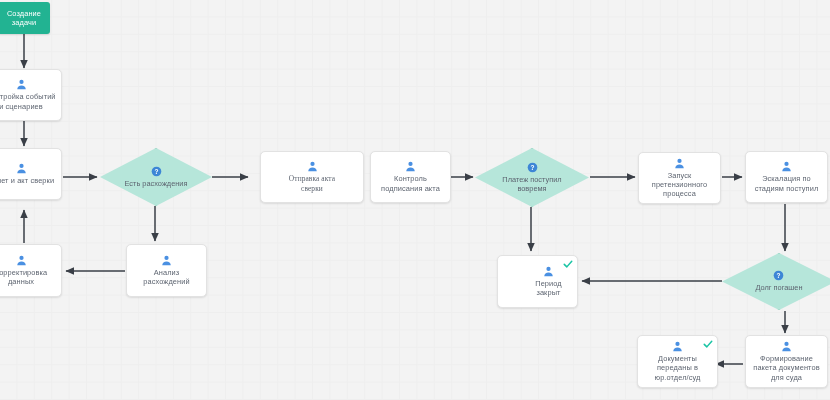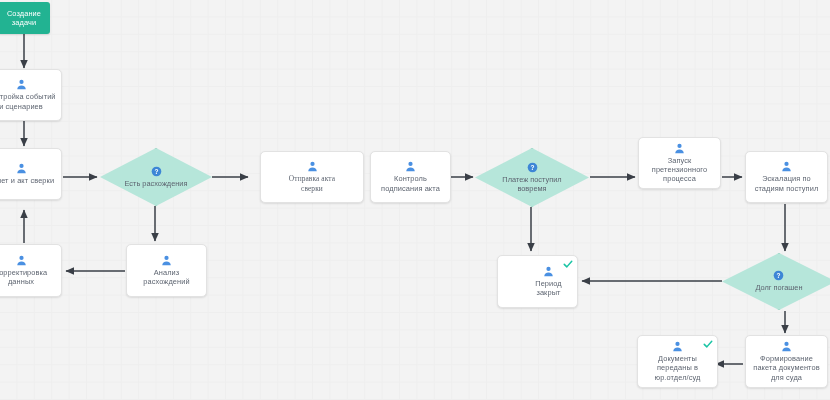--- a/index.html
+++ b/index.html
@@ -226,21 +226,21 @@
     <div class="dcontent">
       <svg class="icon-question" viewBox="0 0 16 16">
         <circle cx="8" cy="8" r="7" fill="#3d86d6"></circle>
         <text x="8" y="11.4" text-anchor="middle" font-family="'Liberation Sans',sans-serif" font-size="9.5" font-weight="bold" fill="#ffffff">?</text>
       </svg>
       <span class="label">Платеж поступил
 вовремя</span>
     </div>
   </div>
 
-  <div class="node task" style="left:638px; top:137px; width:83px; height:52px;">
+  <div class="node task" style="left:638px; top:152px; width:83px; height:52px;">
     <svg class="icon-person" viewBox="0 0 16 16">
       <circle cx="8" cy="4.3" r="3.1" fill="#4a90e2"></circle>
       <path d="M1.8 15c0-3.6 2.8-5.6 6.2-5.6S14.2 11.4 14.2 15z" fill="#4a90e2"></path>
     </svg>
     <span class="label">Запуск
 претензионного
 процесса</span>
   </div>
 
   <div class="node task" style="left:745px; top:151px; width:83px; height:52px;">

